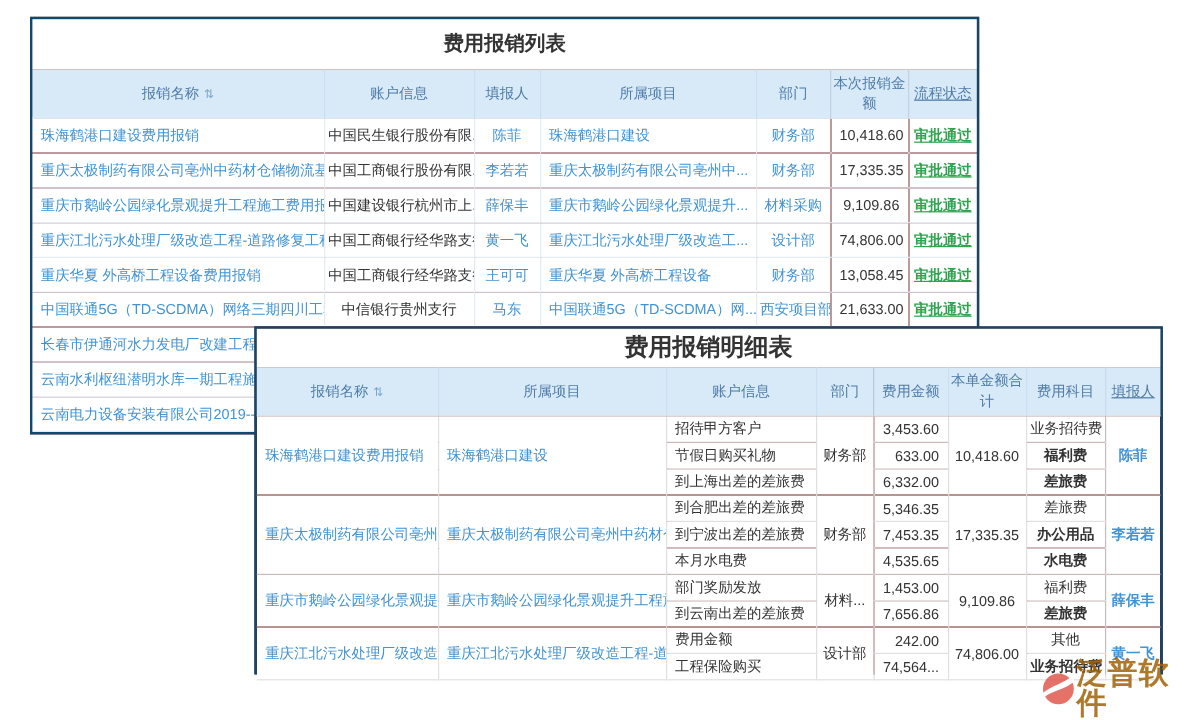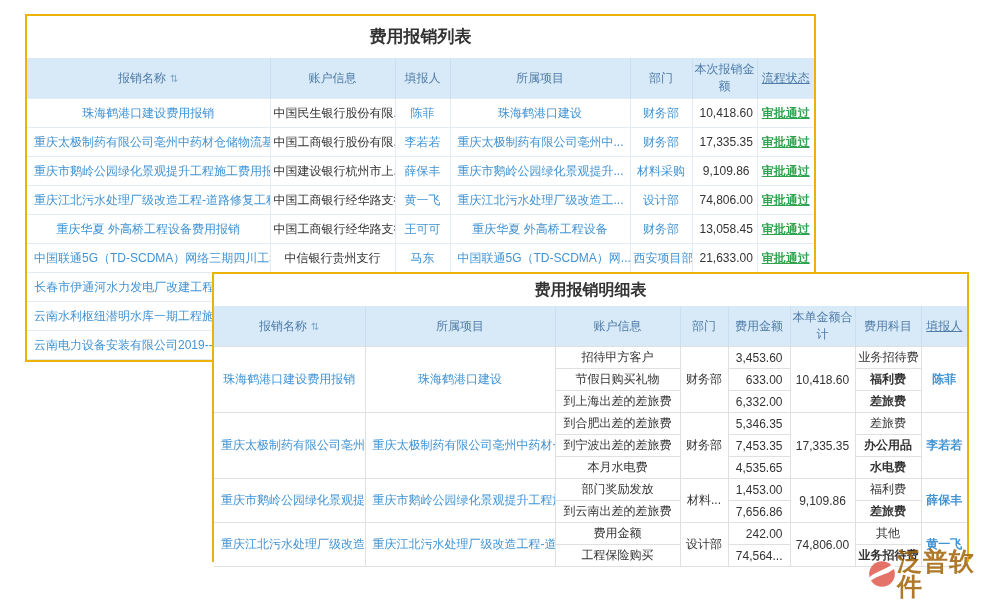--- a/index.html
+++ b/index.html
@@ -2,46 +2,46 @@
 <html><head>
 <meta charset="utf-8">
 <style>
   html,body{margin:0;padding:0;}
   body{
     width:1000px;height:600px;position:relative;overflow:hidden;
     background:#fff;font-family:"Liberation Sans","DejaVu Sans",sans-serif;
     color:#333;
   }
   .panel{
-    position:absolute;background:#7f1d1d;border:2px solid #eab308;box-sizing:border-box;
+    position:absolute;background:#7f1d1d;border:2px solid #0c4a6e;box-sizing:border-box;
   }
   .list-panel{left:25px;top:14px;width:791px;height:348px;z-index:1;}
   .detail-panel{left:212px;top:272px;width:757px;height:290px;z-index:3;}
   .panel-title{
     text-align:center;font-weight:bold;color:#333;background:#fff;
   }
   .list-panel .panel-title{line-height:42px;height:42px;font-size:17px;}
-  .detail-panel .panel-title{line-height:32px;height:32px;font-size:16px;}
+  .detail-panel .panel-title{line-height:32px;height:32px;font-size:20px;}
   table{border-collapse:collapse;table-layout:fixed;width:100%;font-size:12px;}
   th{
     background:#d8eaf8;color:#4f7ca9;font-weight:normal;text-align:center;
     padding:3px 2px;border-right:1px solid #c9dff2;vertical-align:middle;
   }
   th:last-child{border-right:none;text-decoration:underline;}
   .list-table th{height:34px;}
   .detail-table th{height:28px;}
   td{
     border:1px solid #e4ecf3;vertical-align:middle;
     overflow:hidden;white-space:nowrap;background:#fff;
   }
   .detail-table td{border:1px solid #e0e0e0;height:21px;}
   .list-table td{height:28px;}
   tr > td:first-child{border-left:none;}
   tr > td:last-child{border-right:none;font-weight:bold;}
-  .left{text-align:center;padding:0 7px;margin-left:40px;}
+  .left{text-align:left;padding:0 7px;margin-left:40px;}
   .center{text-align:center;padding:0 3px;}
   .right{text-align:right;padding:0 7px;}
   .link{color:#4193d4;}
   .status{color:#2ea44f;text-decoration:underline;}
   .sort{color:#7ba7cc;font-size:10px;margin-left:4px;}
   .logo{
     position:absolute;left:868px;top:549px;z-index:10;color:#a16207;opacity:.85;
     line-height:1;
   }
   .logo-row{display:flex;align-items:center;}

